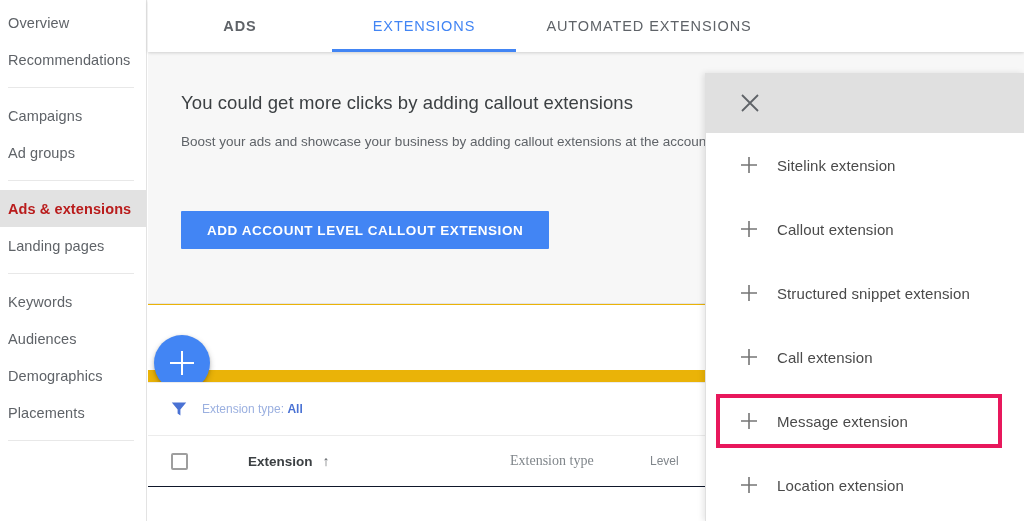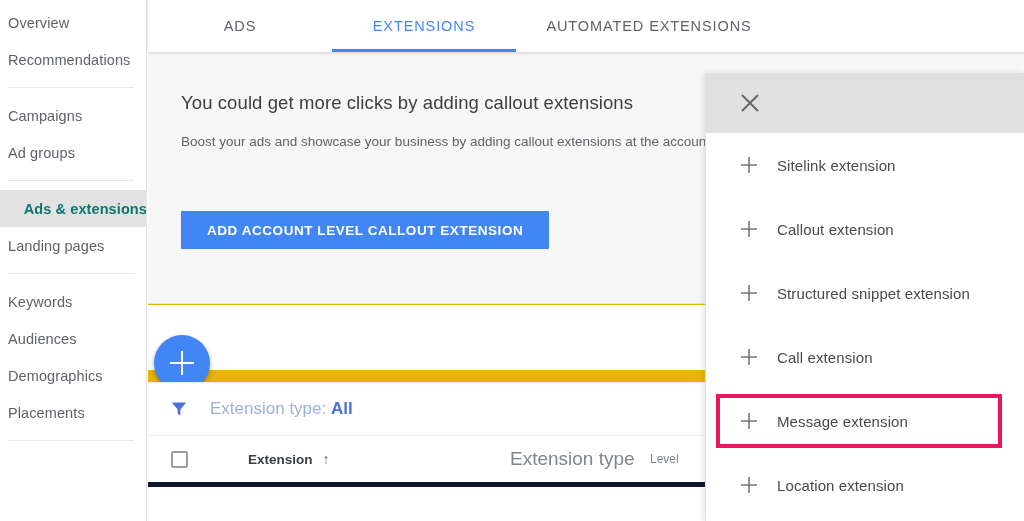--- a/index.html
+++ b/index.html
@@ -19,42 +19,41 @@
     border-right: 1px solid #e3e3e3;
     overflow: hidden;
   }
   .nav-item {
     height: 37px; display: flex; align-items: center;
     padding-left: 8px;
     font-size: 14.5px; color: #5f6368; letter-spacing: .1px;
     white-space: nowrap; cursor: pointer;
   }
   .nav-item.active {
-    background: #e2e2e2; color: #0f766e; font-weight: 700;
+    background: #e2e2e2; color: #b91c1c; font-weight: 700;
     width: 147px;
-    justify-content: flex-end;
   }
   .nav-sep { height: 1px; background: #e8e8e8; margin: 9px 12px 9px 8px; }
   .nav-gap-top { height: 4px; }
 
   
   #tabbar {
     position: absolute; left: 148px; top: 0; width: 876px; height: 52px;
     background: #ffffff;
     box-shadow: 0 1px 3px rgba(0,0,0,.16);
     z-index: 3;
   }
   .tabs { display: flex; height: 52px; align-items: center; }
   .tab {
     position: relative; height: 52px; display: flex; align-items: center;
     justify-content: center;
     font-size: 14.5px; letter-spacing: .9px; color: #5f6368;
     cursor: pointer; white-space: nowrap;
   }
-  .tab.t-ads       { width: 184px; }
+  .tab.t-ads       { width: 184px; font-weight: bold; }
   .tab.t-ext       { width: 184px; color: #4285f4; }
   .tab.t-auto      { width: 266px; }
   .tab .underline {
     position: absolute; left: 0; right: 0; bottom: 0; height: 3px;
     background: #4285f4;
   }
 
   
   #content {
     position: absolute; left: 148px; top: 45px;
@@ -103,44 +102,44 @@
   
   #filter-row {
     position: absolute; left: 0; top: 337px; width: 876px; height: 54px;
     background: #ffffff;
     border-top: 1px solid #ececec;
     border-bottom: 1px solid #ececec;
     display: flex; align-items: center;
   }
   #filter-icon { margin-left: 23px; width: 16px; height: 16px; cursor: pointer; }
   #filter-text {
-    margin-left: 23px; font-size: 17px; color: #9bb0e0; white-space: nowrap;
+    margin-left: 15px; font-size: 12px; color: #9bb0e0; white-space: nowrap;
     cursor: pointer;
   }
   #filter-text b { color: #4a72d4; font-weight: 700; }
 
   
   #table-head {
     position: absolute; left: 0; top: 391px; width: 876px; height: 51px;
     background: #ffffff;
-    border-bottom: 5px solid #0f172a;
+    border-bottom: 1px solid #0f172a;
     display: flex; align-items: center;
   }
   #head-check {
     margin-left: 23px; width: 17px; height: 17px;
     border: 2px solid #9e9e9e; border-radius: 2px; cursor: pointer;
     background: #fff;
   }
   #head-ext {
     margin-left: 60px; font-size: 13.5px; font-weight: 700; color: #3c4043;
     white-space: nowrap; cursor: pointer;
   }
   #sort-arrow { margin-left: 10px; color: #5f6368; font-size: 14px; cursor: pointer; }
   #head-exttype {
-    position: absolute; left: 362px; font-size: 19px; color: #80868b; white-space: nowrap;
+    position: absolute; left: 362px; font-size: 14px; color: #80868b; white-space: nowrap; font-family: Liberation Serif, serif;
   }
   #head-level {
     position: absolute; left: 502px; font-size: 12px; color: #80868b; white-space: nowrap;
   }
   #table-body {
     position: absolute; left: 0; top: 442px; width: 876px; height: 27px; background:#ffffff;
   }
 
   
   #panel {

